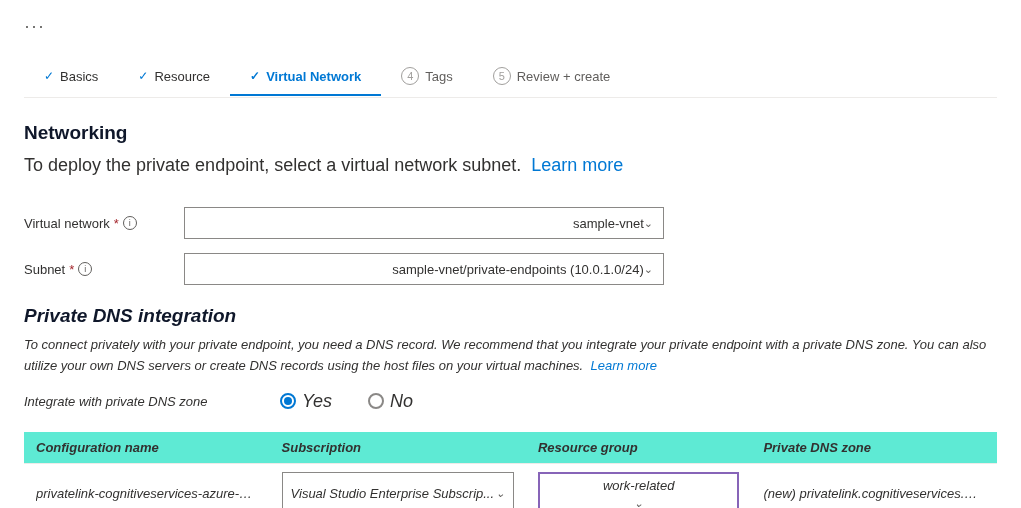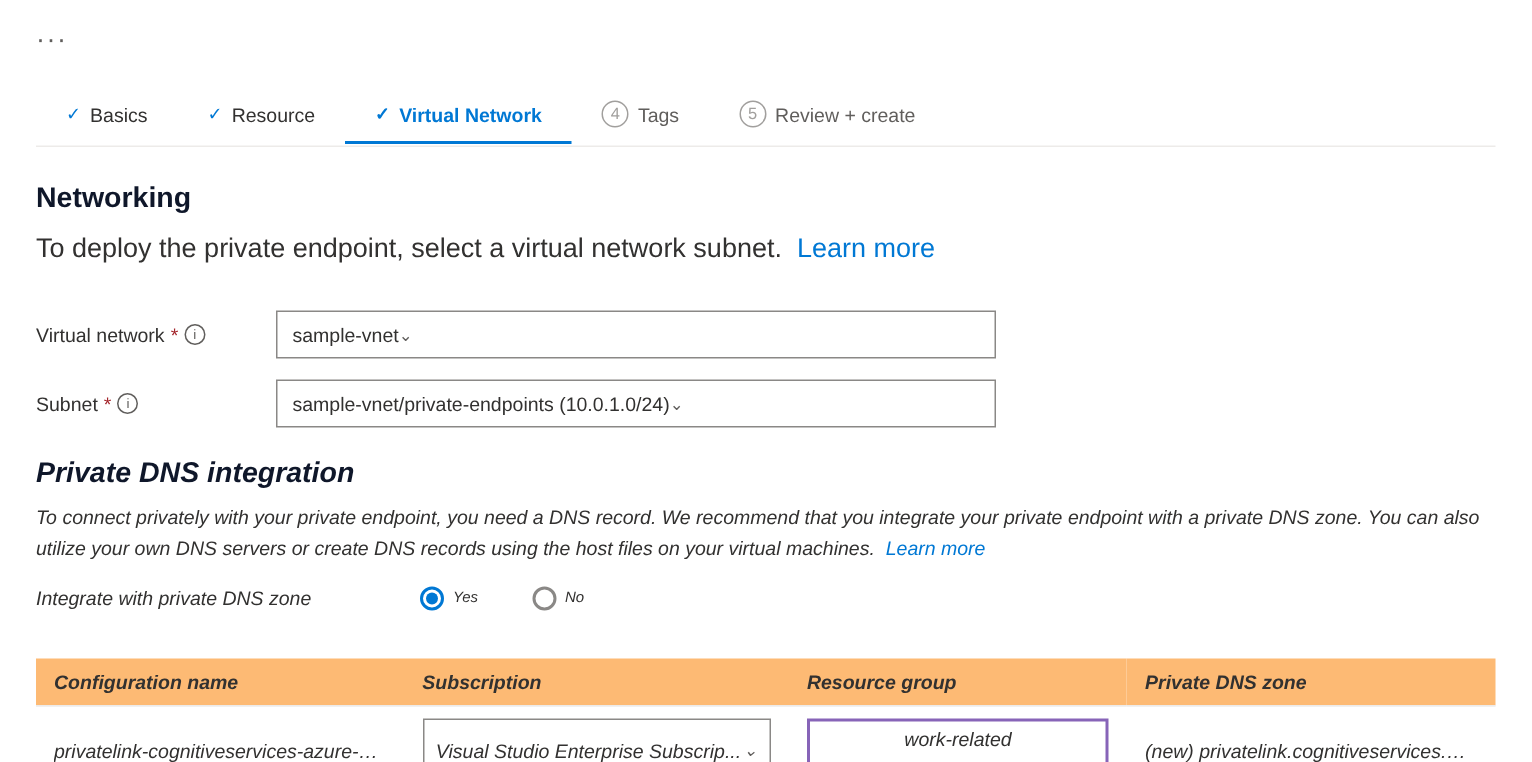--- a/index.html
+++ b/index.html
@@ -18,36 +18,36 @@
     
     .section-title { font-size: 19px; font-weight: 600; color: #0f172a; margin-bottom: 8px; }
     .section-desc { font-size: 18px; color: #323130; margin-bottom: 28px; line-height: 1.5; }
     .section-desc a { color: #0078d4; text-decoration: none; }
     
     .form-row { display: flex; align-items: center; margin-bottom: 14px; }
     .form-label { display: flex; align-items: center; gap: 4px; min-width: 160px; font-size: 13px; color: #323130; }
     .required { color: #a4262c; }
     .info-icon { display: inline-flex; align-items: center; justify-content: center; width: 14px; height: 14px; border-radius: 50%; border: 1px solid #605e5c; color: #605e5c; font-size: 9px; cursor: pointer; }
     .select-wrapper { position: relative; width: 480px; }
-    .select-box { display: flex; align-items: center; justify-content: flex-start; padding: 5px 10px; border: 1px solid #8a8886; background: #fff; cursor: pointer; font-size: 13px; color: #323130; height: 32px; }
+    .select-box { display: flex; align-items: center; justify-content: flex-end; padding: 5px 10px; border: 1px solid #8a8886; background: #fff; cursor: pointer; font-size: 13px; color: #323130; height: 32px; }
     .chevron { font-size: 11px; color: #605e5c; }
     
     .dns-section { margin-top: 20px; font-style: italic; }
     .dns-desc { font-size: 13px; color: #323130; line-height: 1.6; margin-bottom: 14px; }
     .dns-desc a { color: #0078d4; text-decoration: none; }
     
-    .radio-row { display: flex; align-items: center; gap: 20px; margin-bottom: 32px; }
+    .radio-row { display: flex; align-items: center; gap: 20px; margin-bottom: 20px; }
     .radio-label-text { font-size: 13px; color: #323130; min-width: 220px; }
-    .radio-option { display: flex; align-items: center; gap: 6px; cursor: pointer; font-size: 10px; padding-left: 16px; }
+    .radio-option { display: flex; align-items: center; gap: 6px; cursor: pointer; font-size: 18px; padding-left: 16px; }
     .radio-circle { width: 16px; height: 16px; border-radius: 50%; border: 2px solid #0078d4; display: flex; align-items: center; justify-content: center; }
     .radio-circle.selected::after { content: ''; width: 8px; height: 8px; border-radius: 50%; background: #0078d4; display: block; }
     .radio-circle.unselected { border-color: #8a8886; }
     
     .dns-table { width: 100%; border-collapse: collapse; }
-    .dns-table th { text-align: left; padding: 8px 12px; font-size: 13px; font-weight: 600; color: #323130; border-bottom: 1px solid #edebe9; background: #fdba74; }
+    .dns-table th { text-align: left; padding: 8px 12px; font-size: 13px; font-weight: 600; color: #323130; border-bottom: 1px solid #edebe9; background: #5eead4; }
     .dns-table td { padding: 8px 12px; font-size: 13px; color: #323130; border-bottom: 1px solid #edebe9; }
     .dns-table tr:last-child td { border-bottom: none; }
     .table-select { display: flex; align-items: center; justify-content: space-between; padding: 4px 8px; border: 1px solid #8a8886; background: #fff; cursor: pointer; font-size: 13px; color: #323130; height: 44px; min-width: 200px; }
     .table-select.highlighted { border: 2px solid #8764b8; flex-direction: column; }
     .text-truncate { overflow: hidden; text-overflow: ellipsis; white-space: nowrap; max-width: 220px; display: block; }
   </style>
 </head>
 <body>
 
 <div class="page">

